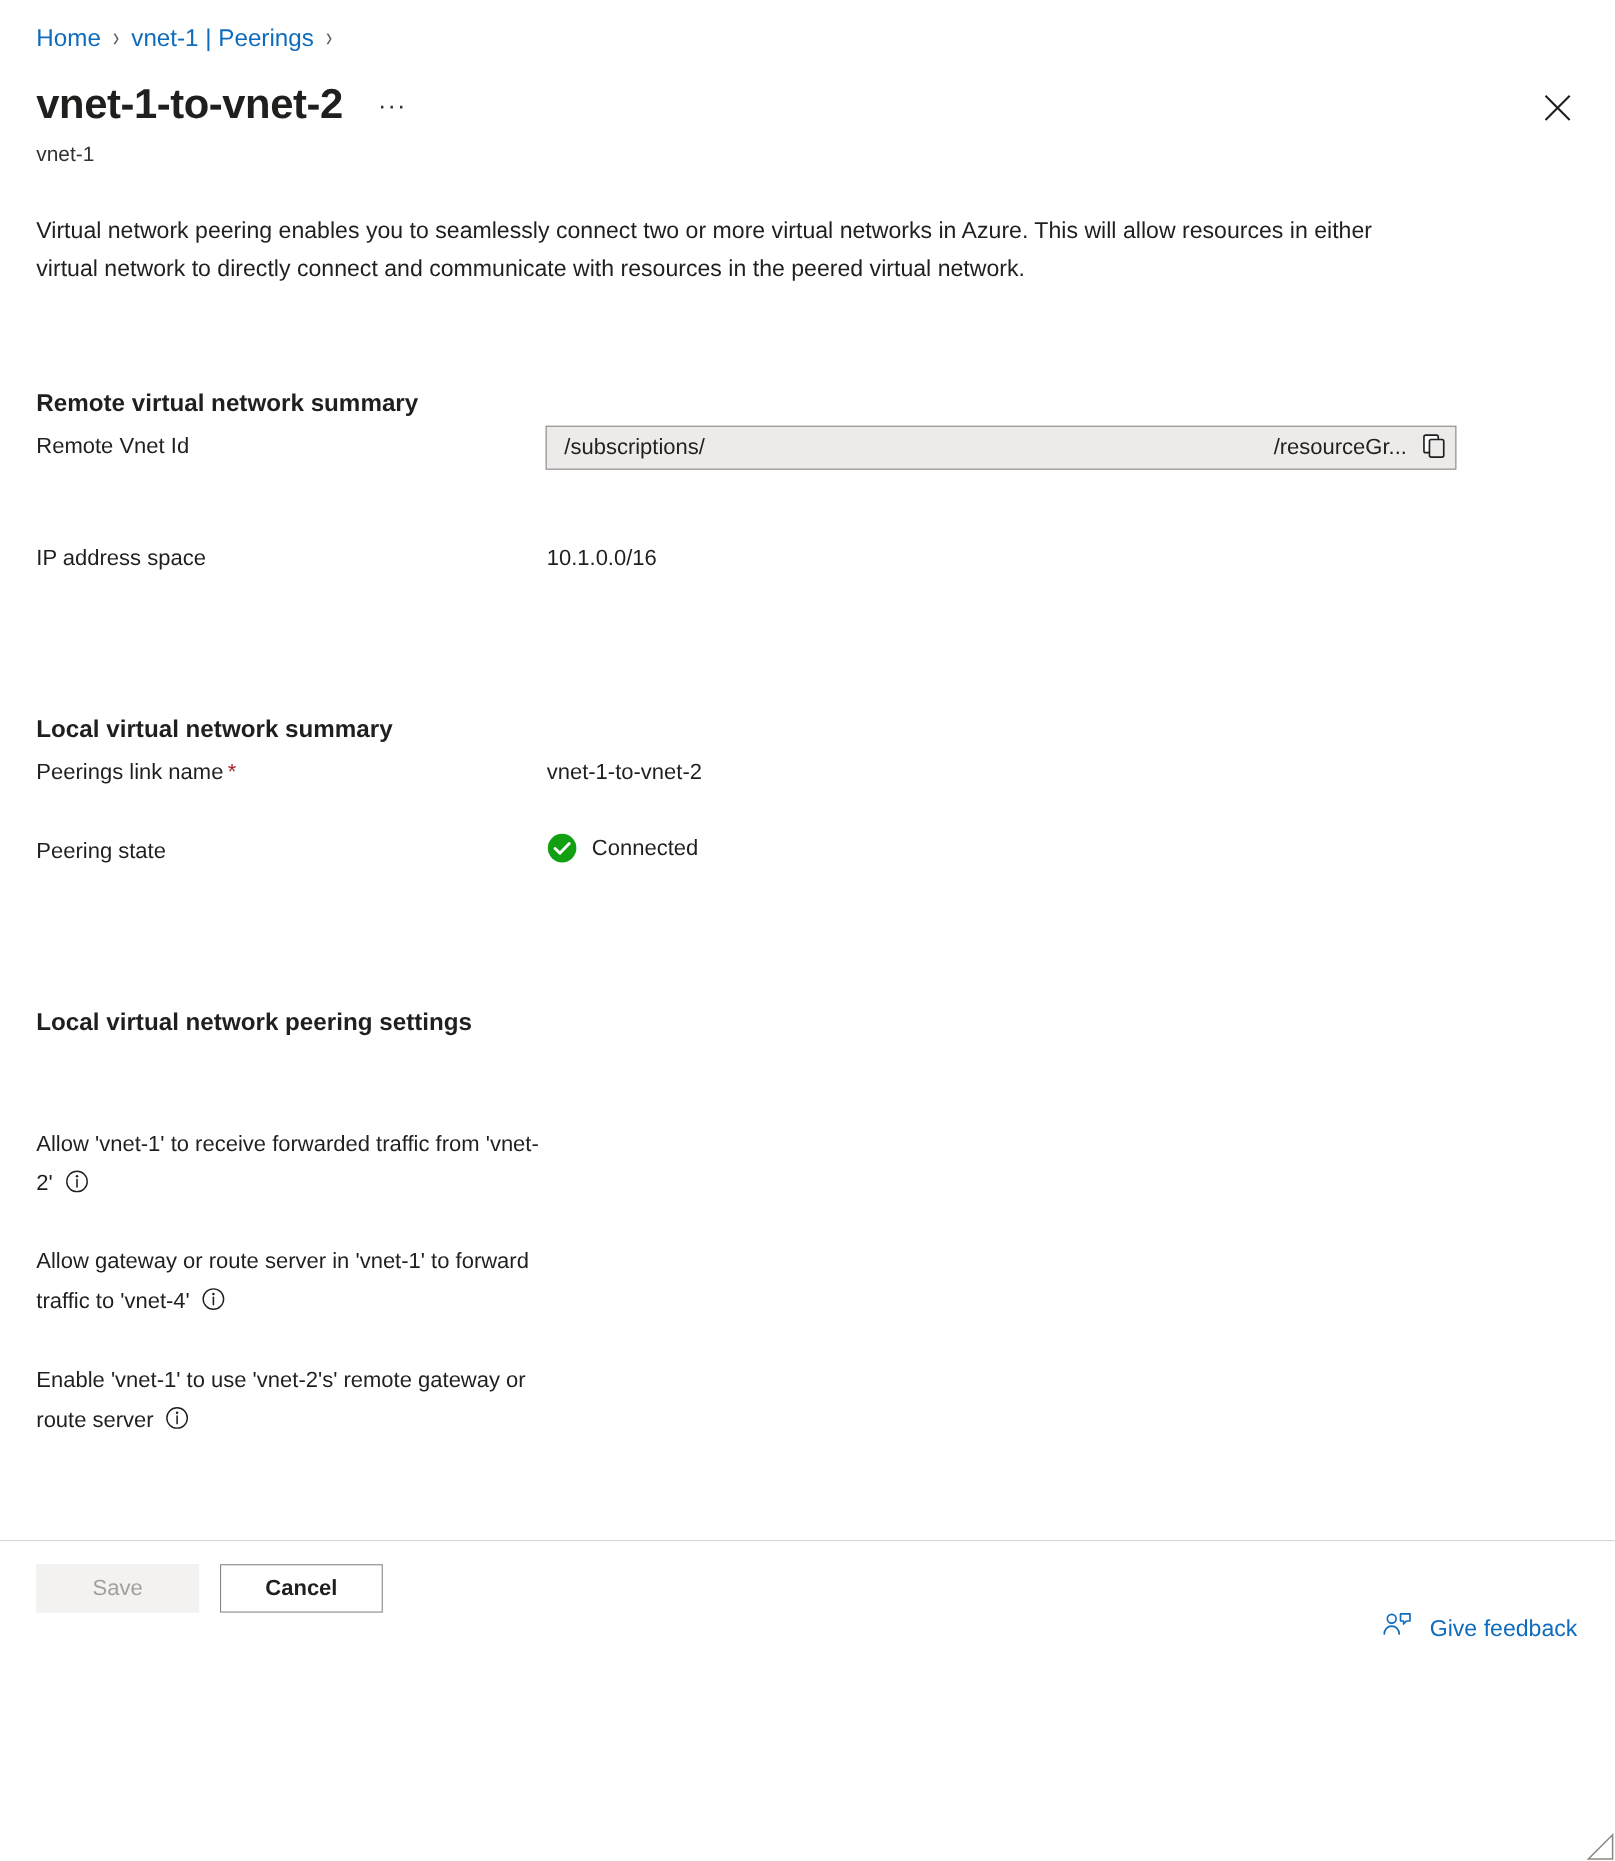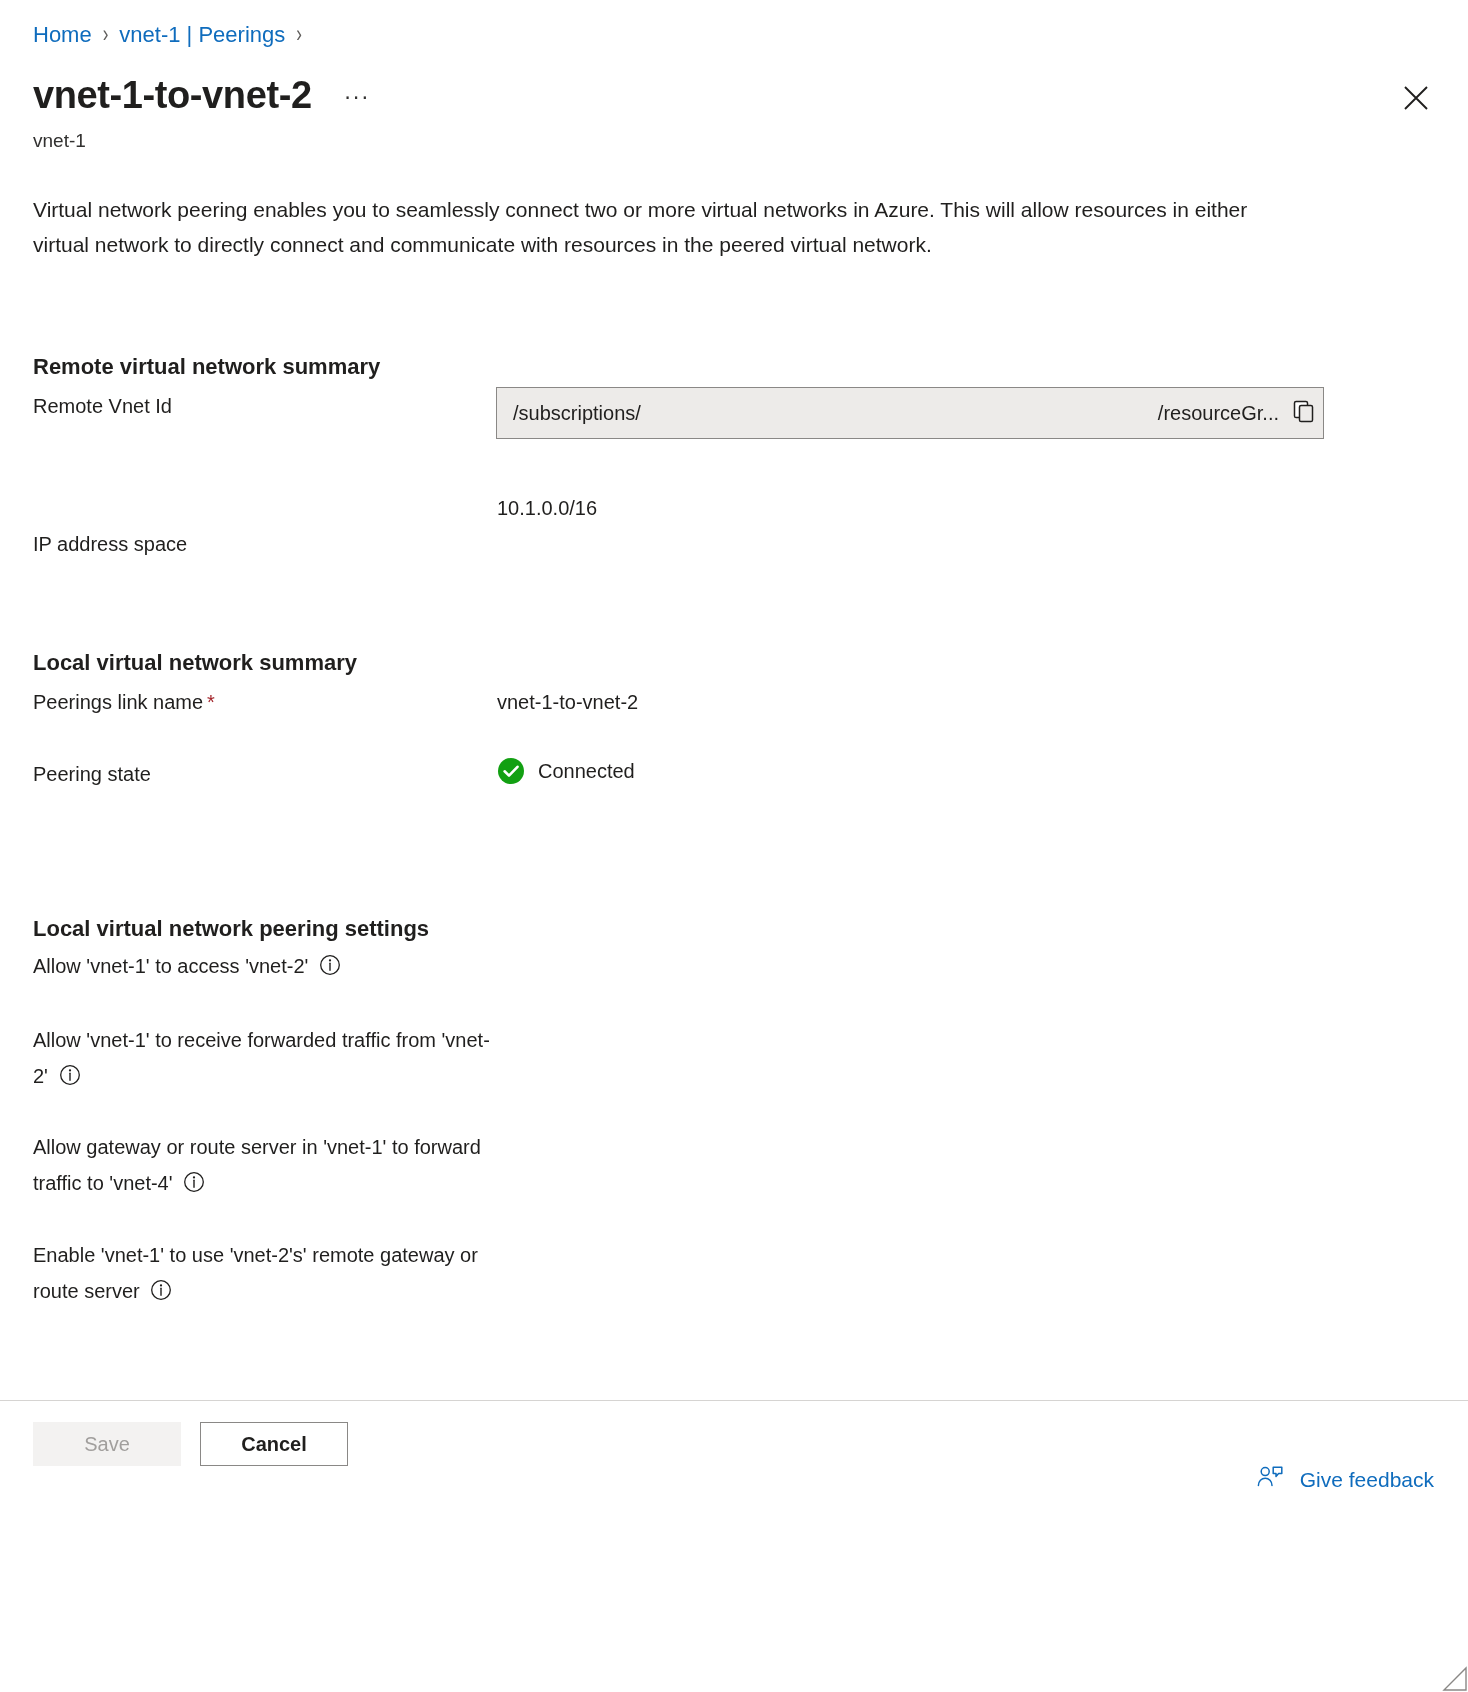--- a/index.html
+++ b/index.html
@@ -73,30 +73,30 @@
     position:absolute; left:33px;
     font-size:20px; line-height:28px; color:#201f1e;
   }
   .field-value {
     position:absolute; left:497px;
     font-size:20px; line-height:28px; color:#201f1e;
   }
   .req-star { color:#a4262c; margin-left:4px; }
 
   #lbl-vnetid { top:392px; }
-  #lbl-ipspace { top:494px;margin-top:36px; }
+  #lbl-ipspace { top:494px; }
   #val-ipspace { top:494px; }
   #lbl-linkname { top:688px; }
   #val-linkname { top:688px; }
   #lbl-state { top:760px; }
 
   
   .readonly-field {
     position:absolute; left:496px; top:387px;
-    width:828px; height:52px;
+    width:828px; height:40px;
     background:#edebe9; border:1px solid #8a8886;
     display:flex; align-items:center;
   }
   .rf-text-left {
     font-size:20px; color:#201f1e; padding-left:16px;
     white-space:nowrap;
   }
   .rf-text-right {
     font-size:20px; color:#201f1e; margin-left:auto;
     padding-right:6px; white-space:nowrap;
@@ -229,33 +229,20 @@
       <svg width="28" height="28" viewBox="0 0 28 28">
         <circle cx="14" cy="14" r="13" fill="#12a012"></circle>
         <path d="M7.6 14.3 L12 18.6 L20.5 9.8" stroke="#ffffff" stroke-width="2.6" fill="none" stroke-linecap="round" stroke-linejoin="round"></path>
       </svg>
     </span>
     <span class="state-text">Connected</span>
   </div>
 
   <div class="section-head" id="h-settings">Local virtual network peering settings</div>
 
-  <div class="cb-row" id="cbrow-0">
-    <span class="cb-label">
-      <span>Allow 'vnet-1' to access 'vnet-2'</span>
-      <span class="info-icon">
-        <svg width="22" height="22" viewBox="0 0 22 22">
-          <circle cx="11" cy="11" r="9.3" fill="none" stroke="#201f1e" stroke-width="1.3"></circle>
-          <circle cx="11" cy="6.4" r="1.15" fill="#201f1e"></circle>
-          <path d="M11 9.3 V16.2" stroke="#201f1e" stroke-width="1.4" stroke-linecap="round"></path>
-        </svg>
-      </span>
-    </span>
-
-  </div>
 
   <div class="cb-row" id="cbrow-1">
     <span class="cb-label">
       <span>Allow 'vnet-1' to receive forwarded traffic from 'vnet-2'</span>
       <span class="info-icon">
         <svg width="22" height="22" viewBox="0 0 22 22">
           <circle cx="11" cy="11" r="9.3" fill="none" stroke="#201f1e" stroke-width="1.3"></circle>
           <circle cx="11" cy="6.4" r="1.15" fill="#201f1e"></circle>
           <path d="M11 9.3 V16.2" stroke="#201f1e" stroke-width="1.4" stroke-linecap="round"></path>
         </svg>

